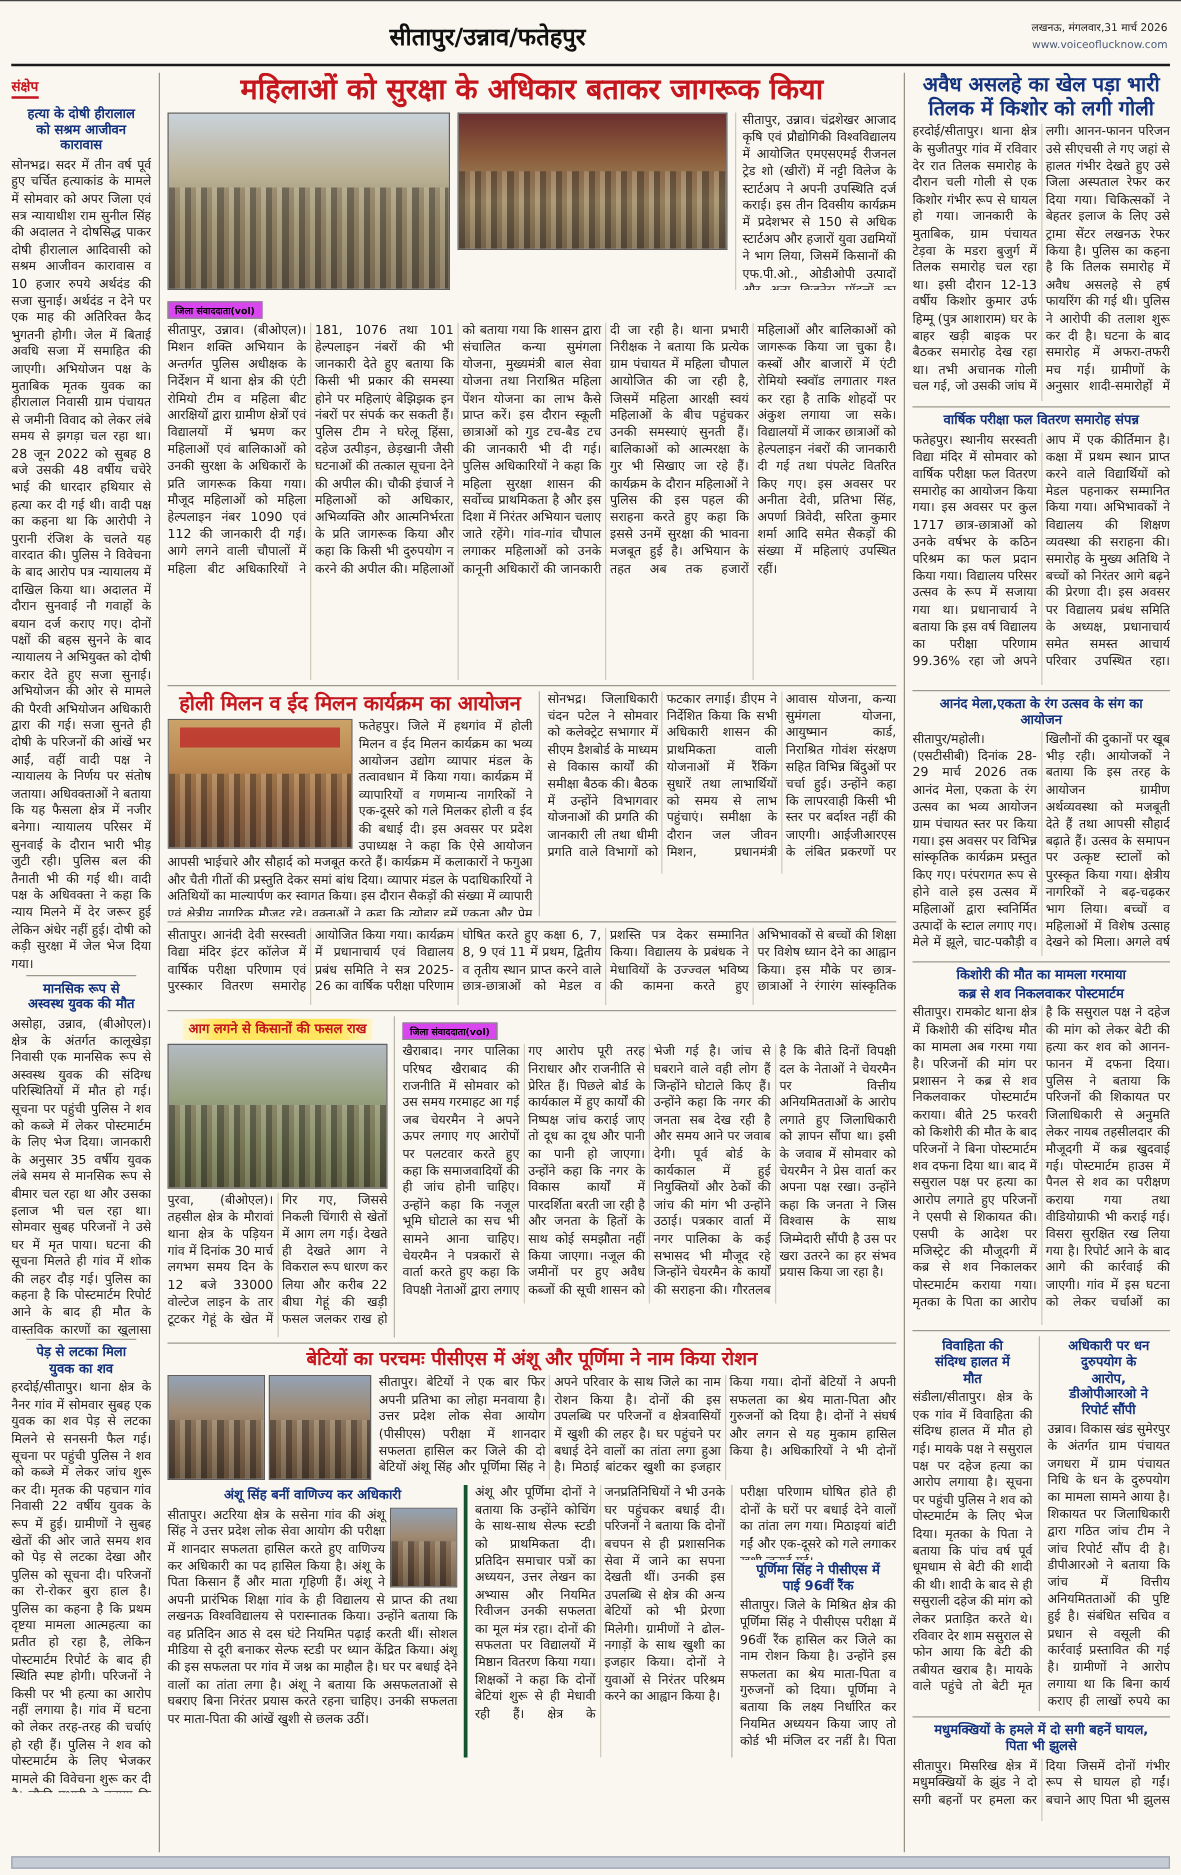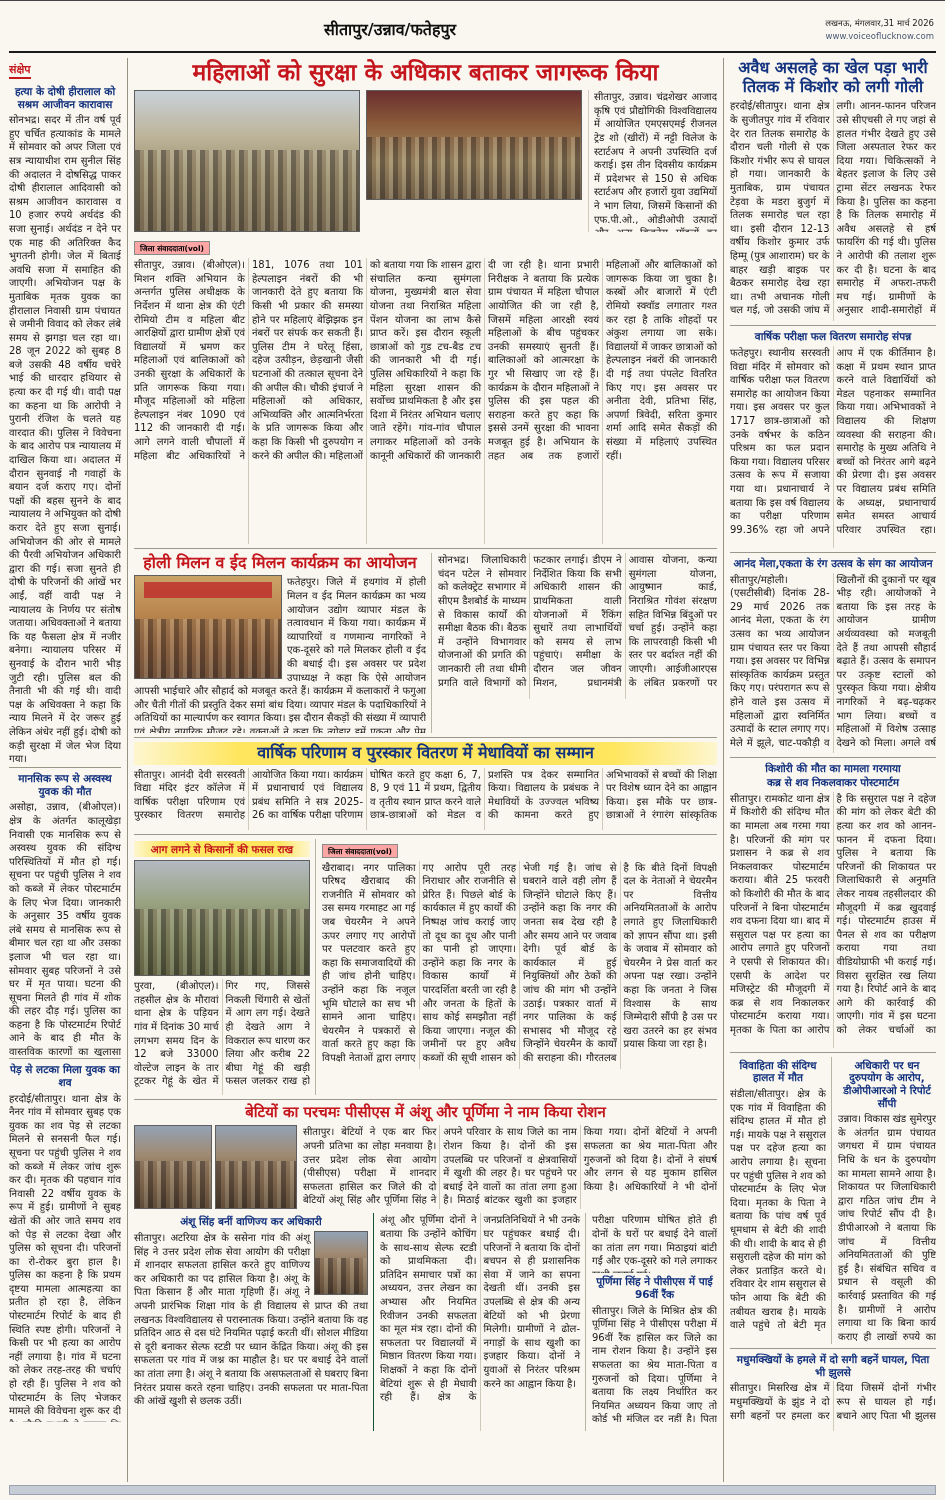--- a/index.html
+++ b/index.html
@@ -4,44 +4,44 @@
 <style>
   *{margin:0;padding:0;box-sizing:border-box}
   html,body{width:945px}
   body{height:1500px;background:#d8d3c6;font-family:"DejaVu Sans","Liberation Sans",sans-serif}
   .page{width:945px;height:1500px;background:#faf7f0;padding:5px 9px 4px;position:relative;overflow:hidden;border-top:1px solid #444}
   
   .hdr{display:flex;align-items:stretch;height:47px;border-bottom:2.5px solid #1b1b1b;margin-bottom:5px}
   .hdr-left{display:flex;align-items:center;gap:8px;background:linear-gradient(180deg,#ffe23e,#ffcf05);padding:3px 16px 3px 6px;border-radius:0 0 16px 0}
   .pgnum{font-size:24px;font-weight:bold;color:#123a8c;padding:0 9px 0 2px;border-right:2.5px solid #123a8c;line-height:1.1}
   .mast{font-size:26px;font-weight:bold;color:#123a8c;letter-spacing:.5px;text-shadow:0 1px 0 #fff8c9;white-space:nowrap}
-  .hdr-center{flex:1;display:flex;align-items:center;justify-content:center;font-size:16px;font-weight:bold;color:#101010}
+  .hdr-center{flex:1;display:flex;align-items:center;justify-content:center;font-size:19px;font-weight:bold;color:#101010}
   .hdr-right{display:flex;flex-direction:column;justify-content:center;align-items:flex-end;font-size:8.5px;color:#222;gap:3px;min-width:165px;padding-right:2px}
   .site{color:#4a5a76}
   
   .main{display:flex;height:1424px;overflow:hidden}
   .col{overflow:hidden}
   .colL{width:119px;padding-right:6px;border-right:1px solid #979284}
   .colC{width:596px;padding:0 6px;border-right:1px solid #979284}
   .colR{flex:1;padding-left:6px}
   
   .bt{font-size:10px;line-height:1.36;text-align:justify;color:#191919;overflow:hidden;word-break:break-word}
   .c2{column-count:2;column-gap:7px;column-rule:1px solid #cfcabc}
   .c3{column-count:3;column-gap:7px;column-rule:1px solid #cfcabc}
   .c4{column-count:4;column-gap:7px;column-rule:1px solid #cfcabc}
   .c5{column-count:5;column-gap:7px;column-rule:1px solid #cfcabc}
   .h-red{color:#c4161c}.h-blue{color:#14337f}
   .hl{font-weight:bold;text-align:center;line-height:1.14;display:block}
   .hl-xl{font-size:23px;margin:1px 0 5px}
   .hl-lg{font-size:15px;margin:1px 0 4px}
   .hl-md{font-size:16px;margin:1px 0 3px}
-  .hl-sm{font-size:10.5px;margin:2px 0 3px;line-height:1.2}
+  .hl-sm{font-size:10.5px;margin:2px 12px 3px;line-height:1.2}
   .tight{margin-bottom:0}
   .kicker{display:inline-block;color:#c4161c;font-weight:bold;font-size:11px;border-bottom:2px solid #c4161c;padding-bottom:1px;margin-bottom:4px}
-  .chip{display:inline-block;border:1px solid #8a8a8a;background:#fca5a5;font-size:7.5px;font-weight:bold;padding:1px 5px;margin:0 0 3px}
+  .chip{display:inline-block;border:1px solid #8a8a8a;background:#d946ef;font-size:7.5px;font-weight:bold;padding:1px 5px;margin:0 0 3px}
   .banner{padding:2px;background:linear-gradient(90deg,#fdf6cf 0%,#ffe65e 18%,#ffe65e 82%,#fdf6cf 100%)}
   .rule-b{border-bottom:1px solid #9b988b;padding-bottom:4px;margin-bottom:4px}
   .row{display:flex}
   .fl{float:left}.fr{float:right}
   
   .photo{position:relative;border:1px solid #5f5f5f;overflow:hidden;background:linear-gradient(180deg,#c9d2da 0%,#bdb49a 32%,#99906f 62%,#746a52 100%)}
   .photo::before{content:"";position:absolute;left:0;right:0;top:42%;bottom:0;background:repeating-linear-gradient(90deg,rgba(52,42,36,.5) 0 5px,rgba(122,98,74,.38) 5px 9px,rgba(196,184,158,.32) 9px 13px)}
   .ph-stage{background:linear-gradient(180deg,#6b2f2f 0%,#8a5a3a 30%,#a38f66 65%,#6f5f47 100%)}
   .ph-holi{background:linear-gradient(180deg,#caa368 0%,#b9854e 38%,#8f5c38 72%,#6b4830 100%)}
   .ph-fire{background:linear-gradient(180deg,#b3bac2 0%,#9aa383 35%,#75845c 68%,#55613f 100%)}
@@ -98,21 +98,20 @@
             <div class="photo ph-holi photo-banner fl" style="width:148px;height:104px;margin:0 5px 2px 0"></div>
             <span>फतेहपुर। जिले में हथगांव में होली मिलन व ईद मिलन कार्यक्रम का भव्य आयोजन उद्योग व्यापार मंडल के तत्वावधान में किया गया। कार्यक्रम में व्यापारियों व गणमान्य नागरिकों ने एक-दूसरे को गले मिलकर होली व ईद की बधाई दी। इस अवसर पर प्रदेश उपाध्यक्ष ने कहा कि ऐसे आयोजन आपसी भाईचारे और सौहार्द को मजबूत करते हैं। कार्यक्रम में कलाकारों ने फगुआ और चैती गीतों की प्रस्तुति देकर समां बांध दिया। व्यापार मंडल के पदाधिकारियों ने अतिथियों का माल्यार्पण कर स्वागत किया। इस दौरान सैकड़ों की संख्या में व्यापारी एवं क्षेत्रीय नागरिक मौजूद रहे। वक्ताओं ने कहा कि त्योहार हमें एकता और प्रेम का संदेश देते हैं। होलिका दहन की परंपरा और ईद की सेवइयों की मिठास दोनों का संगम इस आयोजन में देखने को मिला। अंत में सामूहिक भोज का आयोजन किया गया जिसमें सभी समुदायों के लोगों ने भाग लिया। नगर के प्रमुख व्यापारियों ने आयोजन को सफल बनाने में महत्वपूर्ण भूमिका निभाई। आयोजकों ने सभी का आभार व्यक्त किया।</span>
           </div>
         </div>
         <div style="flex:1">
           <p class="bt c3" style="height:146px">सोनभद्र। जिलाधिकारी चंदन पटेल ने सोमवार को कलेक्ट्रेट सभागार में सीएम डैशबोर्ड के माध्यम से विकास कार्यों की समीक्षा बैठक की। बैठक में उन्होंने विभागवार योजनाओं की प्रगति की जानकारी ली तथा धीमी प्रगति वाले विभागों को फटकार लगाई। डीएम ने निर्देशित किया कि सभी अधिकारी शासन की प्राथमिकता वाली योजनाओं में रैंकिंग सुधारें तथा लाभार्थियों को समय से लाभ पहुंचाएं। समीक्षा के दौरान जल जीवन मिशन, प्रधानमंत्री आवास योजना, कन्या सुमंगला योजना, आयुष्मान कार्ड, निराश्रित गोवंश संरक्षण सहित विभिन्न बिंदुओं पर चर्चा हुई। उन्होंने कहा कि लापरवाही किसी भी स्तर पर बर्दाश्त नहीं की जाएगी। आईजीआरएस के लंबित प्रकरणों पर विशेष नाराजगी जताते हुए गुणवत्तापूर्ण एवं समयबद्ध निस्तारण के निर्देश दिए। बैठक में मुख्य विकास अधिकारी, जिला विकास अधिकारी समेत समस्त जिला स्तरीय अधिकारी उपस्थित रहे। संचालन मुख्य विकास अधिकारी ने किया।</p>
         </div>
       </div>
 
       <div class="rule-b">
-        <h2 class="hl hl-md h-blue banner">वार्षिक परिणाम व पुरस्कार वितरण में मेधावियों का सम्मान</h2>
         <p class="bt c5" style="height:62px">सीतापुर। आनंदी देवी सरस्वती विद्या मंदिर इंटर कॉलेज में वार्षिक परीक्षा परिणाम एवं पुरस्कार वितरण समारोह आयोजित किया गया। कार्यक्रम में प्रधानाचार्य एवं विद्यालय प्रबंध समिति ने सत्र 2025-26 का वार्षिक परीक्षा परिणाम घोषित करते हुए कक्षा 6, 7, 8, 9 एवं 11 में प्रथम, द्वितीय व तृतीय स्थान प्राप्त करने वाले छात्र-छात्राओं को मेडल व प्रशस्ति पत्र देकर सम्मानित किया। विद्यालय के प्रबंधक ने मेधावियों के उज्ज्वल भविष्य की कामना करते हुए अभिभावकों से बच्चों की शिक्षा पर विशेष ध्यान देने का आह्वान किया। इस मौके पर छात्र-छात्राओं ने रंगारंग सांस्कृतिक कार्यक्रम प्रस्तुत किए। समारोह में शिक्षकगण एवं अभिभावक बड़ी संख्या में उपस्थित रहे।</p>
       </div>
 
       <div class="row rule-b" style="gap:6px">
         <div style="width:182px;flex:none;border-right:1px solid #b8b4a6;padding-right:5px">
           <h2 class="hl hl-sm h-red banner">आग लगने से किसानों की फसल राख</h2>
           <div class="photo ph-fire" style="width:100%;height:116px;margin-bottom:3px"></div>
           <p class="bt c2" style="height:116px">पुरवा, (बीओएल)। तहसील क्षेत्र के मौरावां थाना क्षेत्र के पड़ियन गांव में दिनांक 30 मार्च लगभग समय दिन के 12 बजे 33000 वोल्टेज लाइन के तार टूटकर गेहूं के खेत में गिर गए, जिससे निकली चिंगारी से खेतों में आग लग गई। देखते ही देखते आग ने विकराल रूप धारण कर लिया और करीब 22 बीघा गेहूं की खड़ी फसल जलकर राख हो गई। आग बुझाने के प्रयास में जुटे ग्रामीणों ने फायर ब्रिगेड को सूचना दी। मौके पर पहुंची दमकल की गाड़ियों ने कड़ी मशक्कत के बाद आग पर काबू पाया। किसानों ने बिजली विभाग पर लापरवाही का आरोप लगाते हुए मुआवजे की मांग की है। उपजिलाधिकारी ने मौके का निरीक्षण कर क्षति का आकलन कराने तथा प्रभावित किसानों को नियमानुसार सहायता दिलाने का आश्वासन दिया। घटना से किसानों में भारी आक्रोश व्याप्त है।</p>
         </div>
         <div style="flex:1">
@@ -124,21 +123,21 @@
       <div>
         <h2 class="hl hl-lg h-red">बेटियों का परचमः पीसीएस में अंशू और पूर्णिमा ने नाम किया रोशन</h2>
         <div class="row" style="gap:6px;margin-bottom:4px">
           <div class="row" style="gap:3px;flex:none">
             <div class="photo ph-port" style="width:78px;height:84px"></div>
             <div class="photo ph-port" style="width:82px;height:84px"></div>
           </div>
           <p class="bt c3" style="flex:1;height:84px">सीतापुर। बेटियों ने एक बार फिर अपनी प्रतिभा का लोहा मनवाया है। उत्तर प्रदेश लोक सेवा आयोग (पीसीएस) परीक्षा में शानदार सफलता हासिल कर जिले की दो बेटियों अंशू सिंह और पूर्णिमा सिंह ने अपने परिवार के साथ जिले का नाम रोशन किया है। दोनों की इस उपलब्धि पर परिजनों व क्षेत्रवासियों में खुशी की लहर है। घर पहुंचने पर बधाई देने वालों का तांता लगा हुआ है। मिठाई बांटकर खुशी का इजहार किया गया। दोनों बेटियों ने अपनी सफलता का श्रेय माता-पिता और गुरुजनों को दिया है। दोनों ने संघर्ष और लगन से यह मुकाम हासिल किया है। अधिकारियों ने भी दोनों बेटियों को बधाई देते हुए उज्ज्वल भविष्य की कामना की है।</p>
         </div>
         <div class="row" style="gap:6px">
-          <div style="width:240px;flex:none;border-right:1px solid #14532d;padding-right:5px">
+          <div style="width:240px;flex:none;border-right:3px solid #14532d;padding-right:5px">
             <h3 class="hl hl-sm h-blue">अंशू सिंह बनीं वाणिज्य कर अधिकारी</h3>
             <div class="bt" style="height:196px">
               <div class="photo ph-port fr" style="width:54px;height:64px;margin:0 0 2px 4px"></div>
               <span>सीतापुर। अटरिया क्षेत्र के ससेना गांव की अंशू सिंह ने उत्तर प्रदेश लोक सेवा आयोग की परीक्षा में शानदार सफलता हासिल करते हुए वाणिज्य कर अधिकारी का पद हासिल किया है। अंशू के पिता किसान हैं और माता गृहिणी हैं। अंशू ने अपनी प्रारंभिक शिक्षा गांव के ही विद्यालय से प्राप्त की तथा लखनऊ विश्वविद्यालय से परास्नातक किया। उन्होंने बताया कि वह प्रतिदिन आठ से दस घंटे नियमित पढ़ाई करती थीं। सोशल मीडिया से दूरी बनाकर सेल्फ स्टडी पर ध्यान केंद्रित किया। अंशू की इस सफलता पर गांव में जश्न का माहौल है। घर पर बधाई देने वालों का तांता लगा है। अंशू ने बताया कि असफलताओं से घबराए बिना निरंतर प्रयास करते रहना चाहिए। उनकी सफलता पर माता-पिता की आंखें खुशी से छलक उठीं।</span>
             </div>
           </div>
           <p class="bt c2" style="width:206px;flex:none;height:218px;border-right:1px solid #b8b4a6;padding-right:5px">अंशू और पूर्णिमा दोनों ने बताया कि उन्होंने कोचिंग के साथ-साथ सेल्फ स्टडी को प्राथमिकता दी। प्रतिदिन समाचार पत्रों का अध्ययन, उत्तर लेखन का अभ्यास और नियमित रिवीजन उनकी सफलता का मूल मंत्र रहा। दोनों की सफलता पर विद्यालयों में मिष्ठान वितरण किया गया। शिक्षकों ने कहा कि दोनों बेटियां शुरू से ही मेधावी रही हैं। क्षेत्र के जनप्रतिनिधियों ने भी उनके घर पहुंचकर बधाई दी। परिजनों ने बताया कि दोनों बचपन से ही प्रशासनिक सेवा में जाने का सपना देखती थीं। उनकी इस उपलब्धि से क्षेत्र की अन्य बेटियों को भी प्रेरणा मिलेगी। ग्रामीणों ने ढोल-नगाड़ों के साथ खुशी का इजहार किया। दोनों ने युवाओं से निरंतर परिश्रम करने का आह्वान किया है।</p>
           <div style="flex:1">
             <p class="bt" style="height:60px">परीक्षा परिणाम घोषित होते ही दोनों के घरों पर बधाई देने वालों का तांता लग गया। मिठाइयां बांटी गईं और एक-दूसरे को गले लगाकर खुशी जताई गई।</p>
             <h3 class="hl hl-sm h-blue">पूर्णिमा सिंह ने पीसीएस में पाई 96वीं रैंक</h3>

